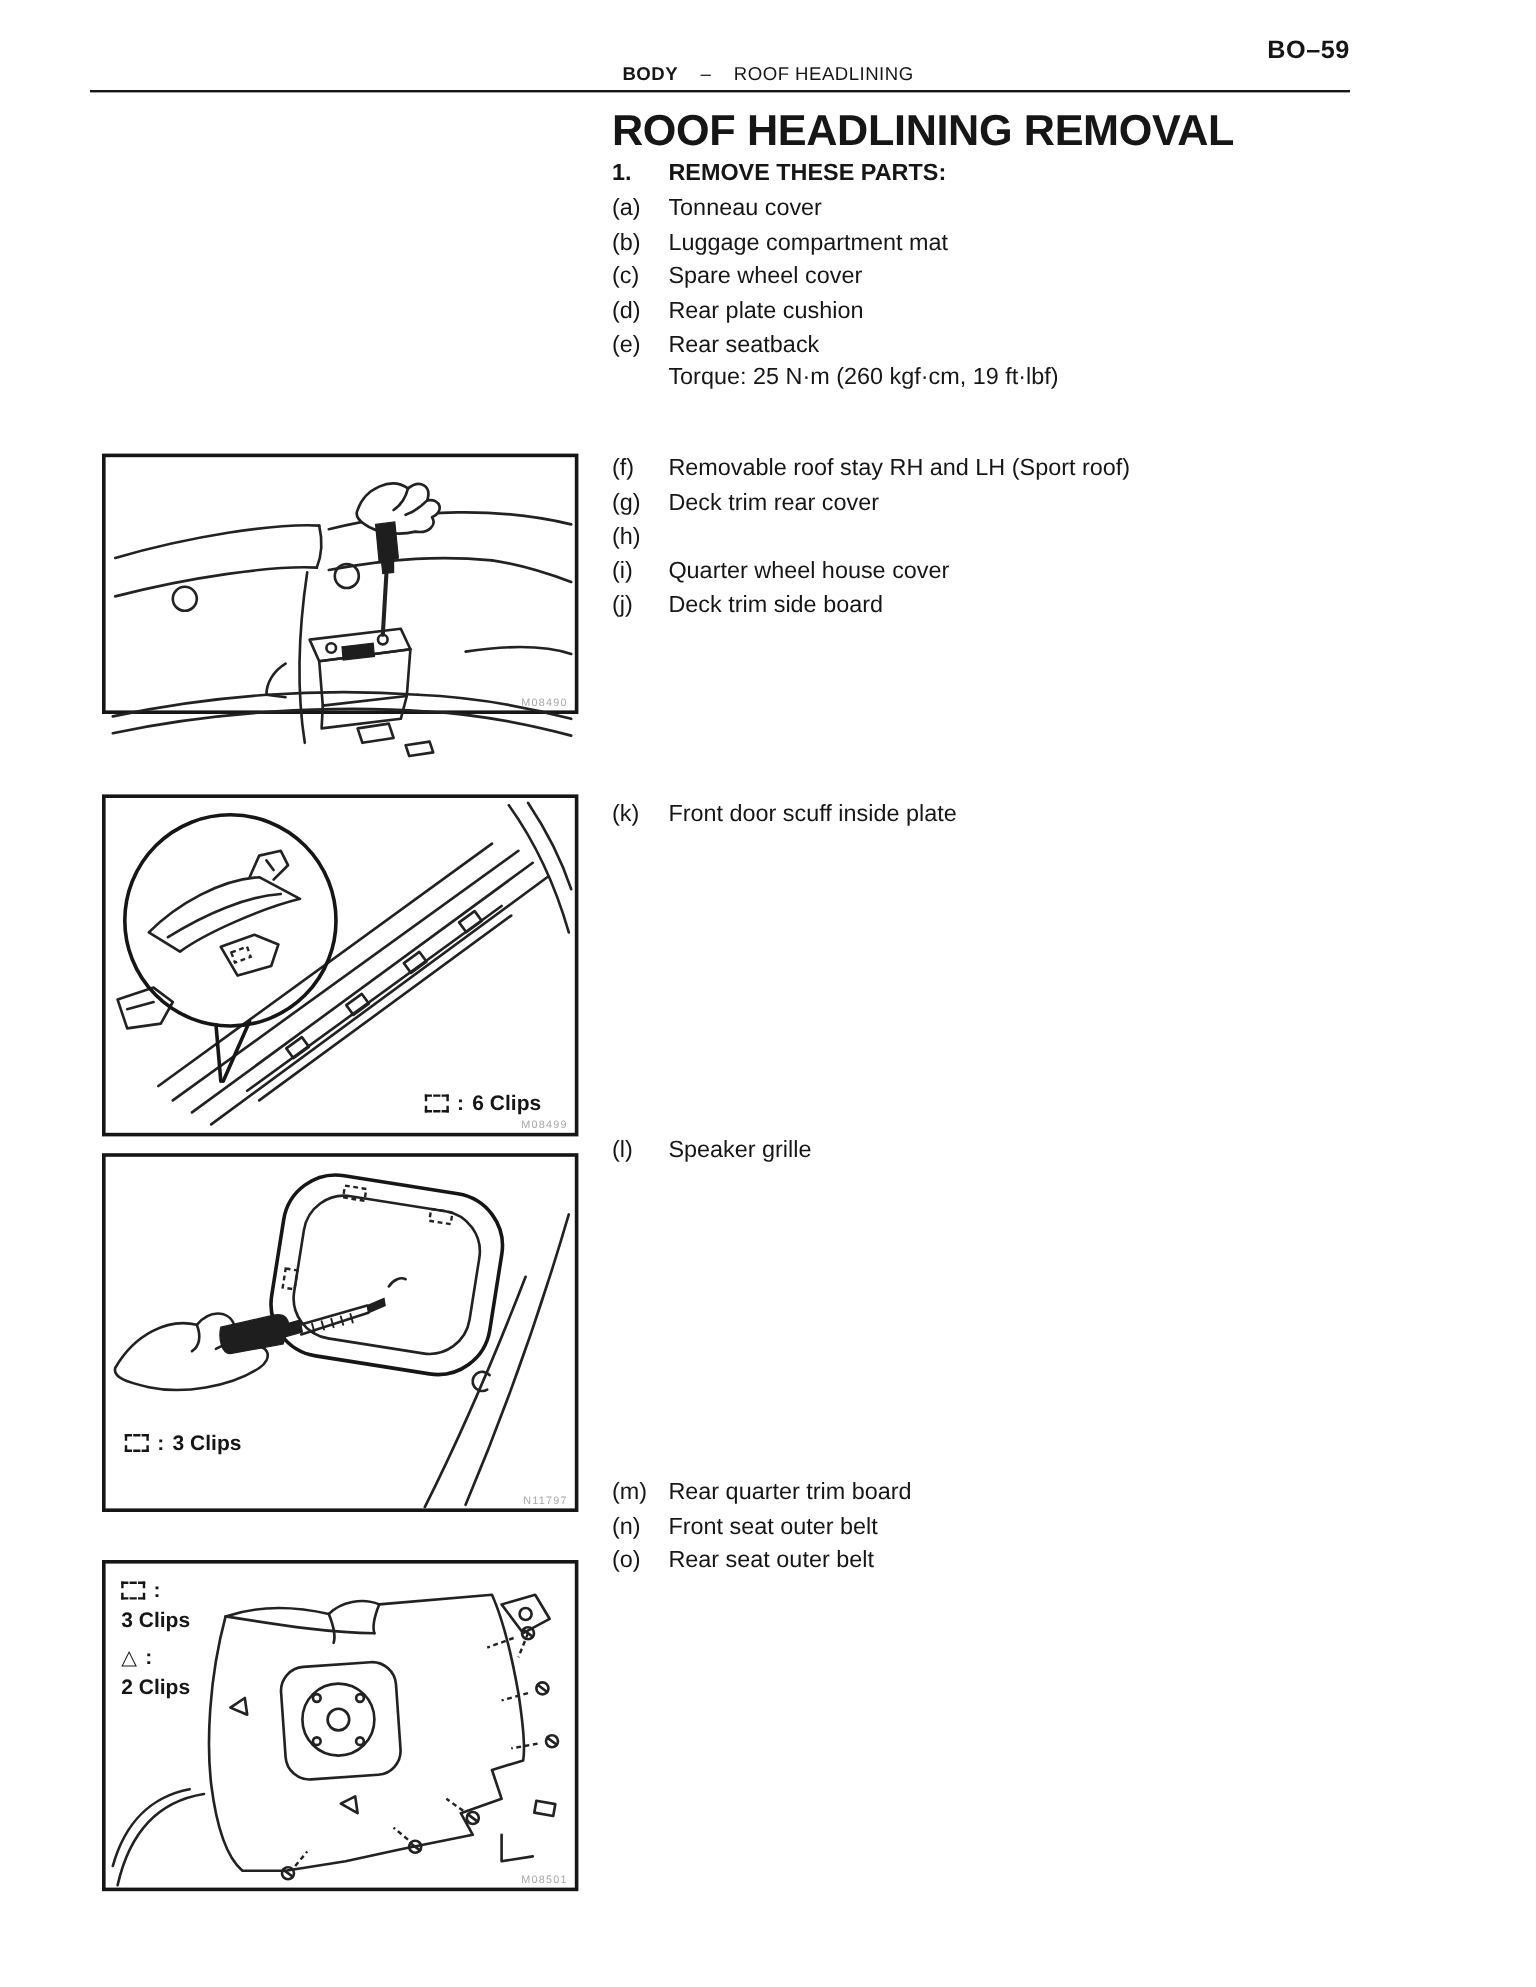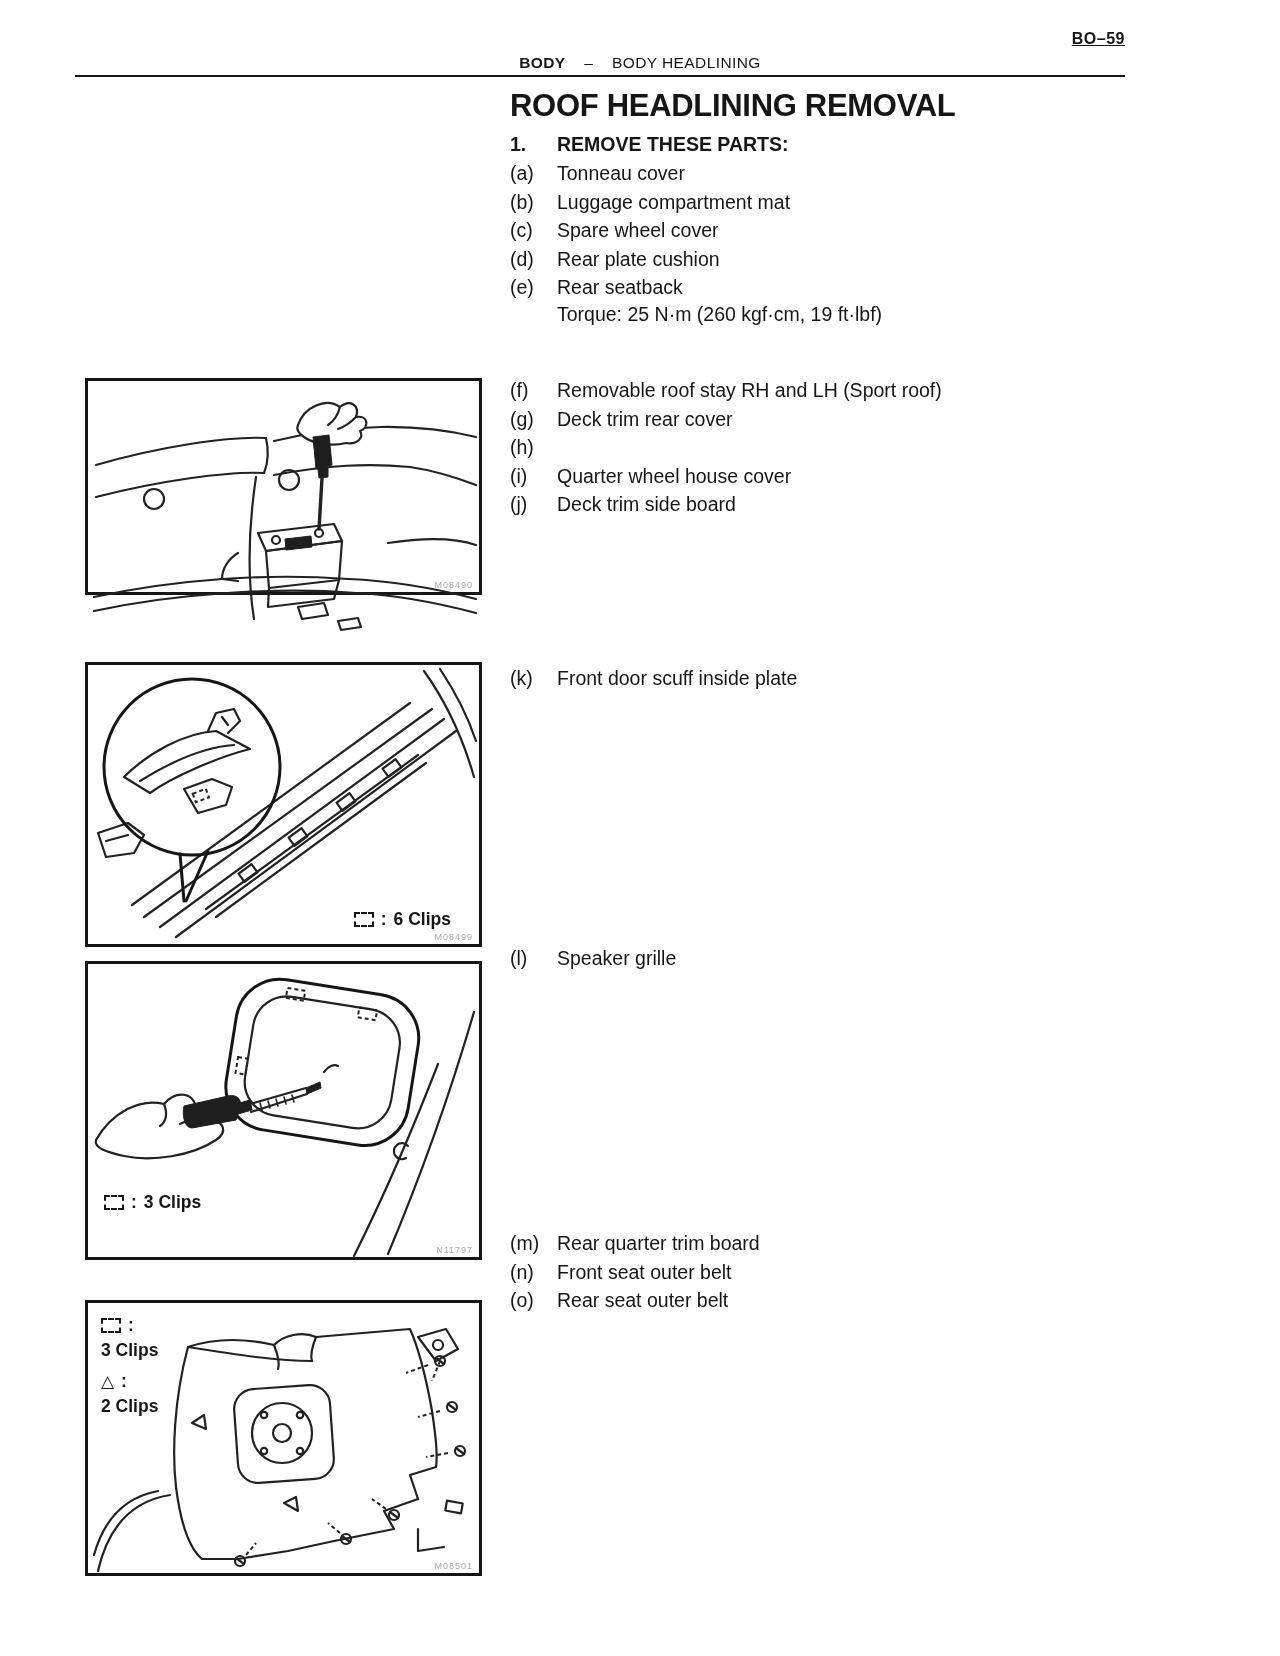--- a/index.html
+++ b/index.html
@@ -1,26 +1,26 @@
 <!DOCTYPE html>
 <html><head>
 <meta charset="utf-8">
 <style>
   html,body { margin:0; padding:0; background:#e8e8e8; }
   .page {
     position:relative; width:1280px; height:1656px; margin:0 auto;
     background:#ffffff; overflow:hidden;
     font-family:"Liberation Sans","DejaVu Sans",sans-serif; color:#161616;
   }
-  .pagenum { position:absolute; top:30px; right:155px; font-size:16px; font-weight:bold; letter-spacing:.5px;text-decoration:underline; }
+  .pagenum { position:absolute; top:30px; right:155px; font-size:21px; font-weight:bold; letter-spacing:.5px; }
   .runhead { position:absolute; top:54px; left:0; width:1280px; text-align:center; font-size:15.5px; letter-spacing:.4px; }
   .runhead .sec { font-weight:bold; margin-right:14px; }
   .runhead .dash { margin-right:14px; }
   .rule { position:absolute; top:75px; left:75px; width:1050px; height:2px; background:#161616; }
-  .title { position:absolute; top:88px; left:510px; font-size:31px; font-weight:bold; letter-spacing:-.3px; white-space:nowrap;text-align:center; }
+  .title { position:absolute; top:88px; left:510px; font-size:36px; font-weight:bold; letter-spacing:-.3px; white-space:nowrap;text-align:center; }
   .stephead { position:absolute; top:133px; left:510px; display:flex; font-size:19.5px; font-weight:bold; }
   .stephead .ptag { width:47px; flex:none; }
   .plist { position:absolute; left:510px; }
   .pitem { display:flex; height:28.6px; font-size:19.5px; white-space:nowrap; }
   .ptag { width:47px; flex:none; }
   .torque { position:absolute; left:557px; top:303px; font-size:19.5px; font-weight:normal; white-space:nowrap; }
   .fig { position:absolute; left:85px; width:397px; border:3px solid #161616; background:#fff; box-sizing:border-box; }
   .fig svg { display:block; }
   .figcode { position:absolute; right:6px; bottom:2px; font-size:9px; color:#a9a9a9; letter-spacing:1px; }
   .cliplabel { position:absolute; display:flex; align-items:center; gap:7px; font-size:17.5px; font-weight:bold; white-space:nowrap; }
@@ -37,21 +37,21 @@
 </head>
 <body>
 
 <div class="page">
 
   <div class="pagenum">BO–59</div>
 
   <div class="runhead">
     <span class="sec">BODY</span>
     <span class="dash">–</span>
-    <span class="chap">BODY HEADLINING</span>
+    <span class="chap">ROOF HEADLINING</span>
   </div>
 
   <div class="rule"></div>
 
   <div class="title">ROOF HEADLINING REMOVAL</div>
 
   <div class="stephead">
     <span class="ptag">1.</span>
     <span>REMOVE THESE PARTS:</span>
   </div>

